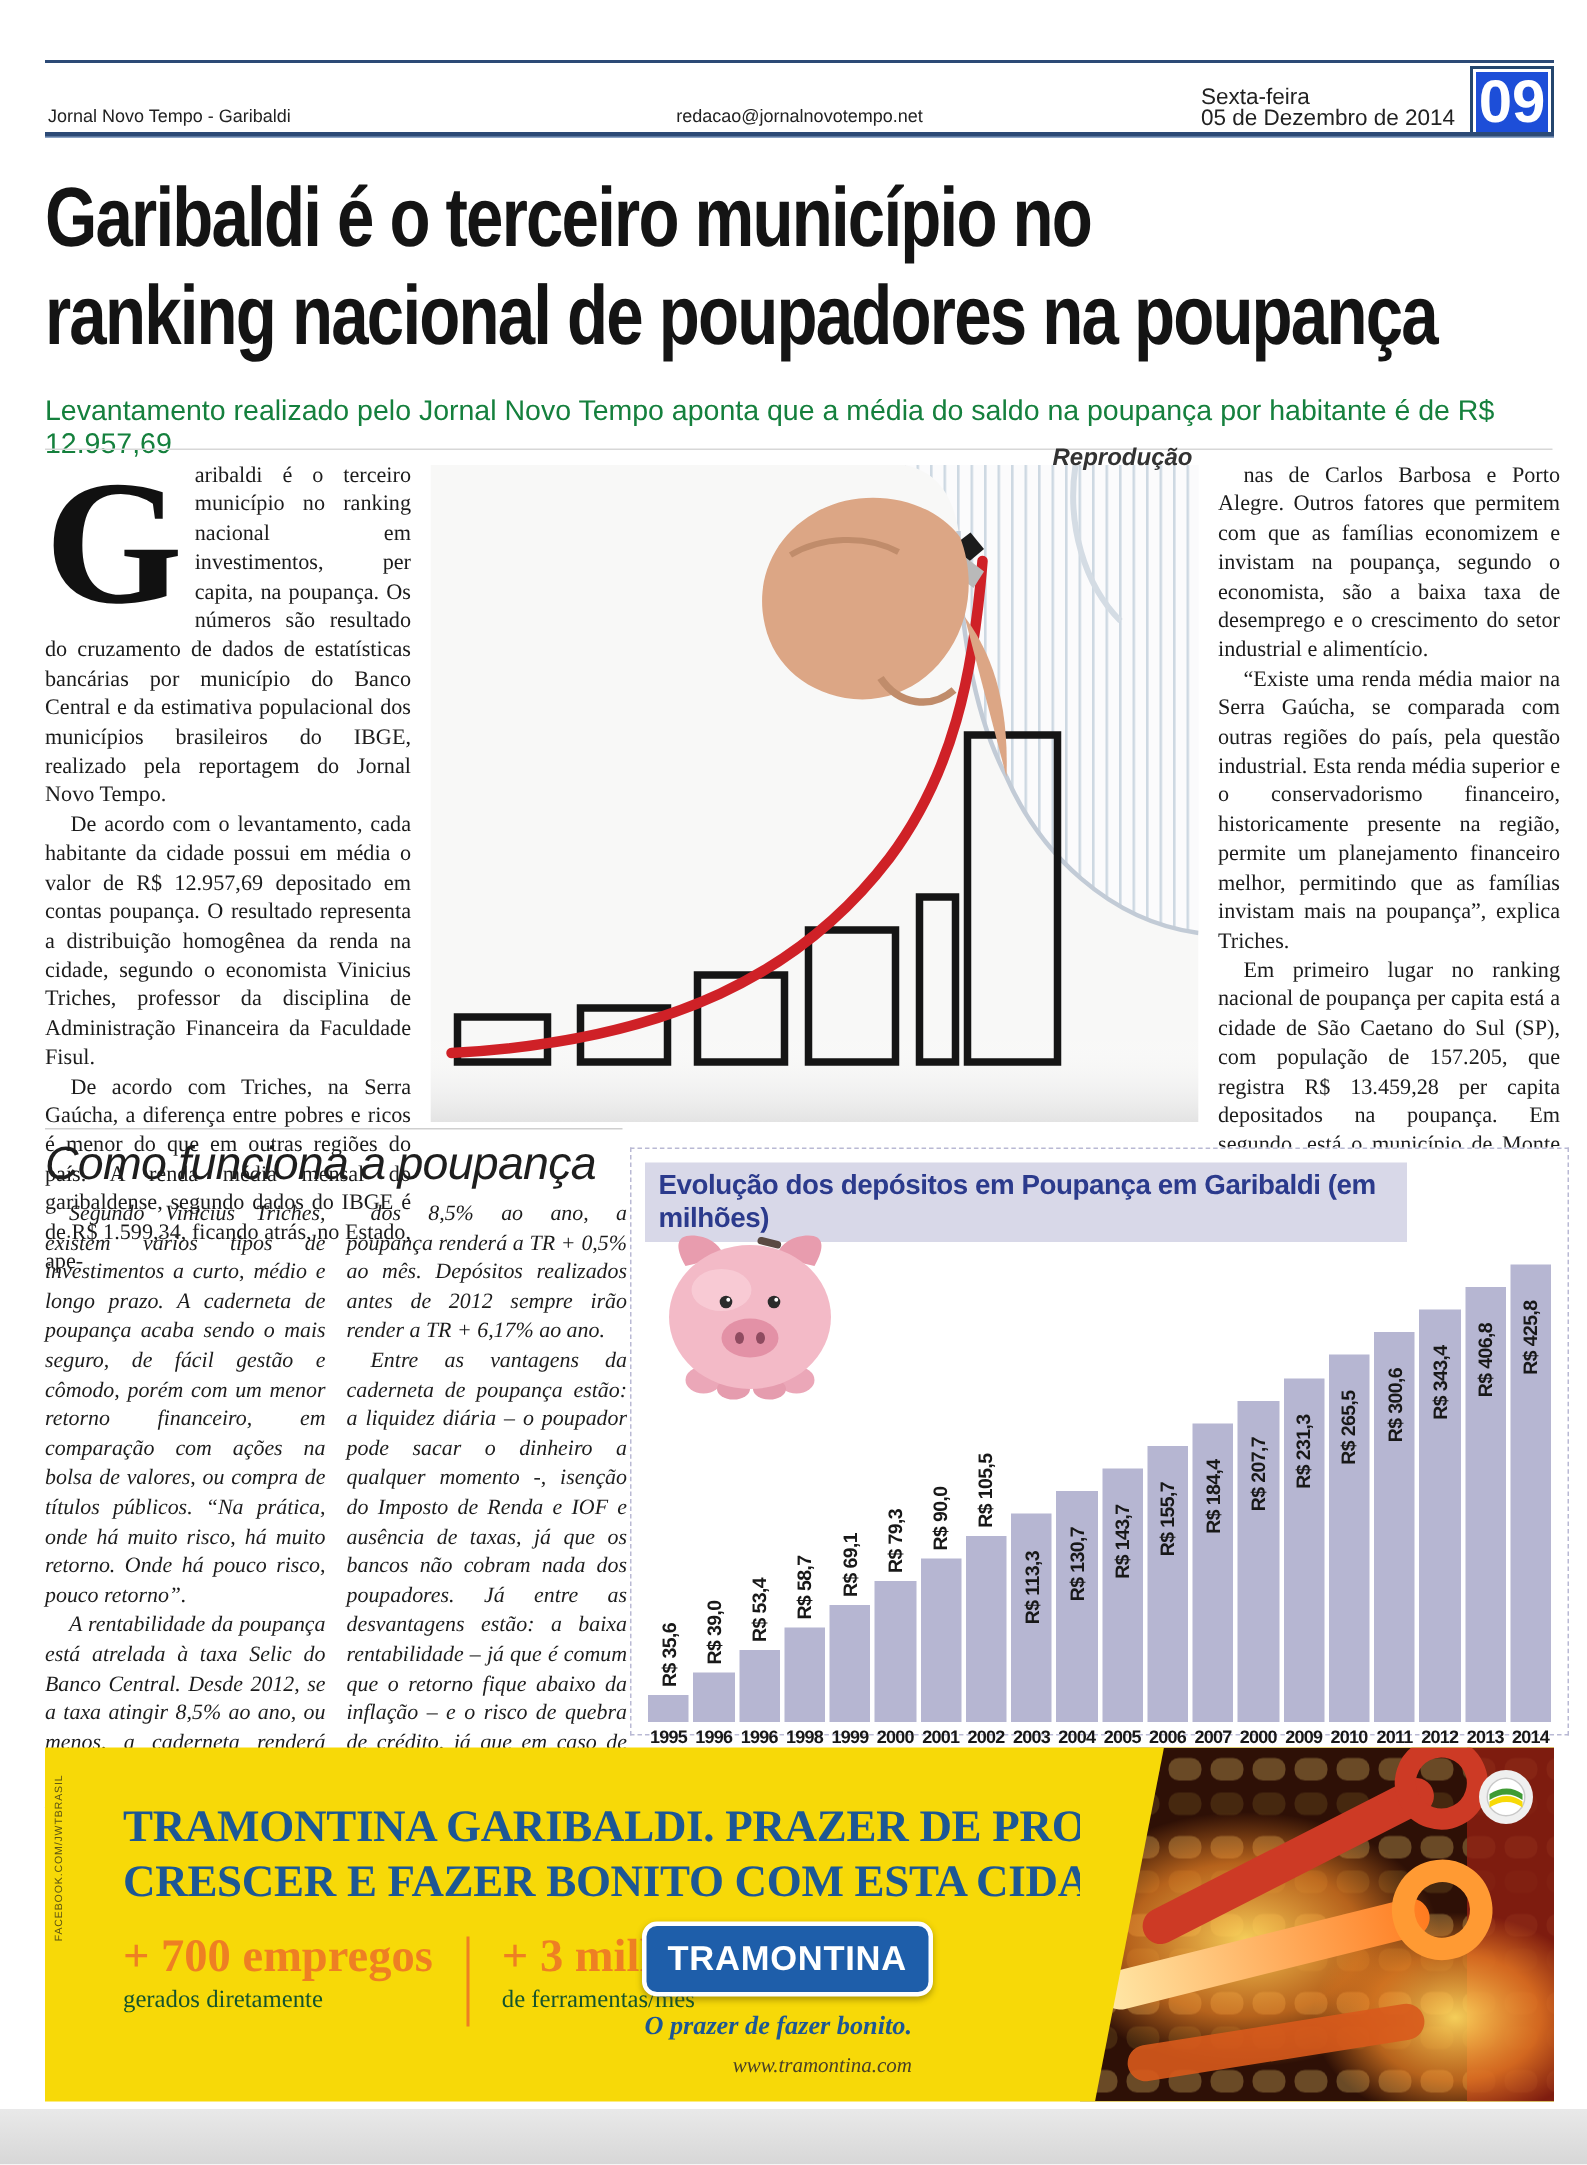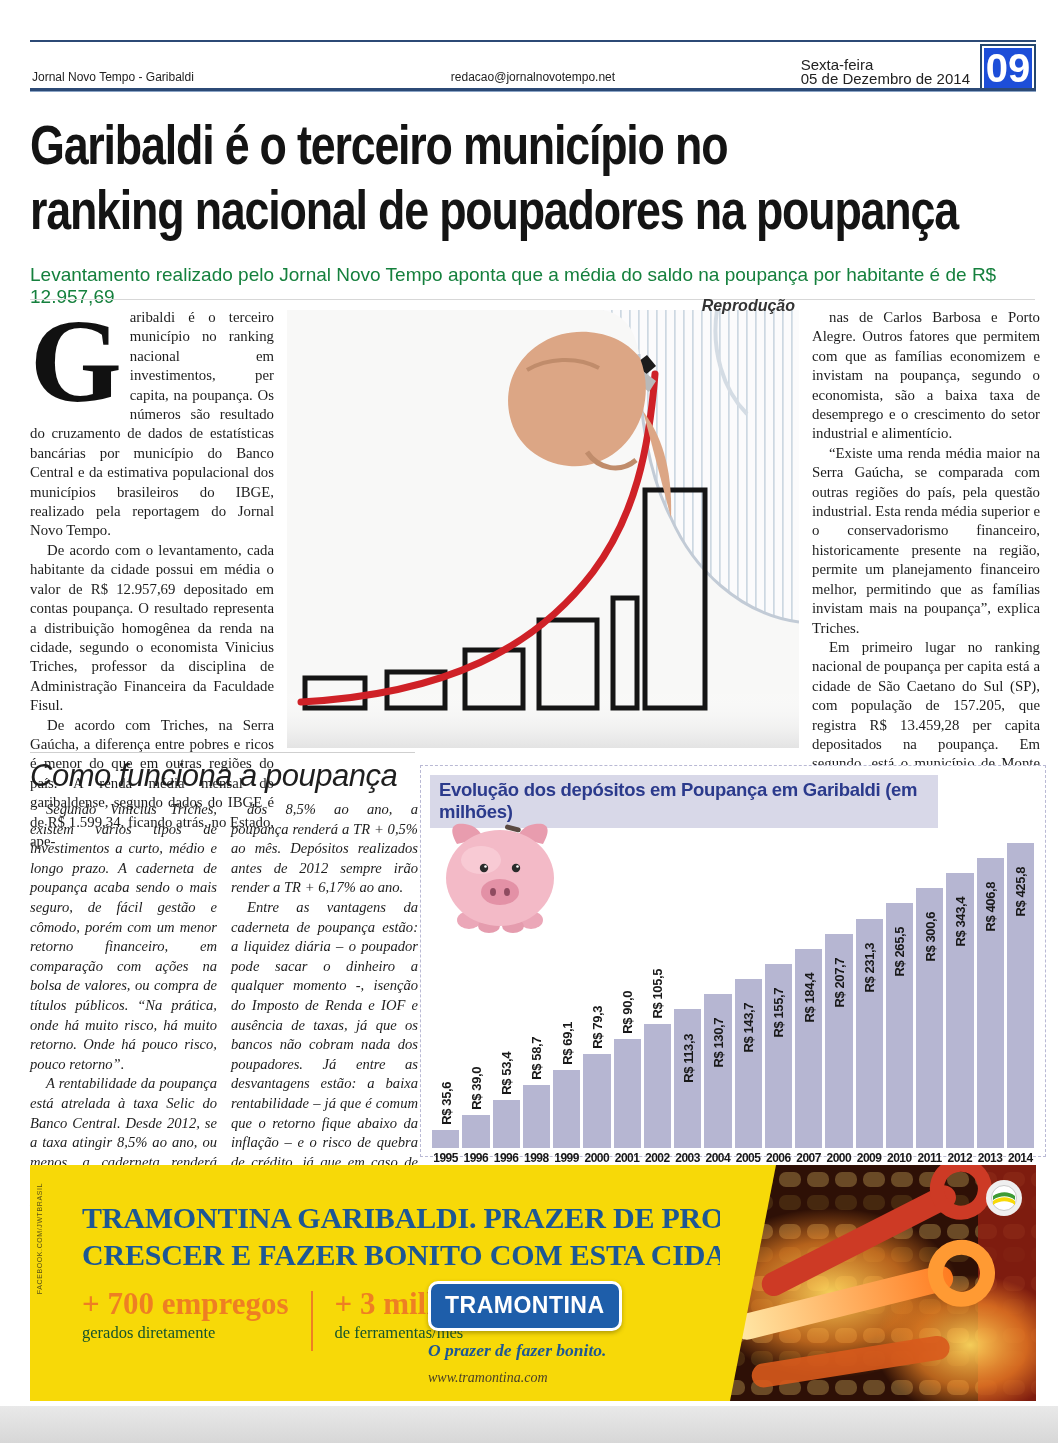--- a/index.html
+++ b/index.html
@@ -57,21 +57,21 @@
   
   .ad { position:absolute; left:30px; top:1165px; width:1006px; height:236px; background:#f7d908; overflow:hidden; }
   .ad-vertical { position:absolute; left:6px; top:18px; writing-mode:vertical-rl; transform:rotate(180deg);
      font-family:"Liberation Sans", sans-serif; font-size:7px; letter-spacing:0.6px; color:#5d5413; }
   .ad-headline { position:absolute; left:52px; top:34px; font-family:"Liberation Serif", serif; font-weight:bold;
      font-size:30px; line-height:37px; letter-spacing:-0.2px; color:#1d5794; }
   .ad-stats { position:absolute; left:52px; top:122px; display:flex; align-items:flex-start; gap:22px; }
   .stat-value { font-family:"Liberation Serif", serif; font-weight:bold; font-size:31px; color:#ee7f23; line-height:34px; }
   .stat-label { font-family:"Liberation Serif", serif; font-size:16.5px; color:#14532d; margin-top:2px; }
   .stat-divider { width:2px; height:60px; background:#ee7f23; margin-top:4px; }
-  .ad-brand { position:absolute; left:398px; top:116px; width:180px; text-align:left; }
+  .ad-brand { position:absolute; left:398px; top:116px; width:180px; text-align:right; }
   .ad-logo { display:inline-block; background:#1e5eaa; color:#fff; font-family:"Liberation Sans", sans-serif; font-weight:bold;
      font-size:23px; letter-spacing:0.5px; padding:8px 14px 9px 14px; border-radius:10px; border:3px solid #ffffff;
      box-shadow:0 2px 4px rgba(90,80,0,0.45); }
   .ad-tagline { margin-top:9px; font-family:"Liberation Serif", serif; font-style:italic; font-weight:bold; font-size:17.5px; color:#1d5794; }
   .ad-site { margin-top:9px; font-family:"Liberation Serif", serif; font-style:italic; font-size:14px; color:#4a4026; }
   .ad-photo { position:absolute; right:0; top:0; width:316px; height:236px; }
   .bottom-band { position:absolute; left:0; right:0; top:1406px; height:37px; background:linear-gradient(#e9e9e9,#d7d7d7); }
 </style>
 </head>
 <body>

